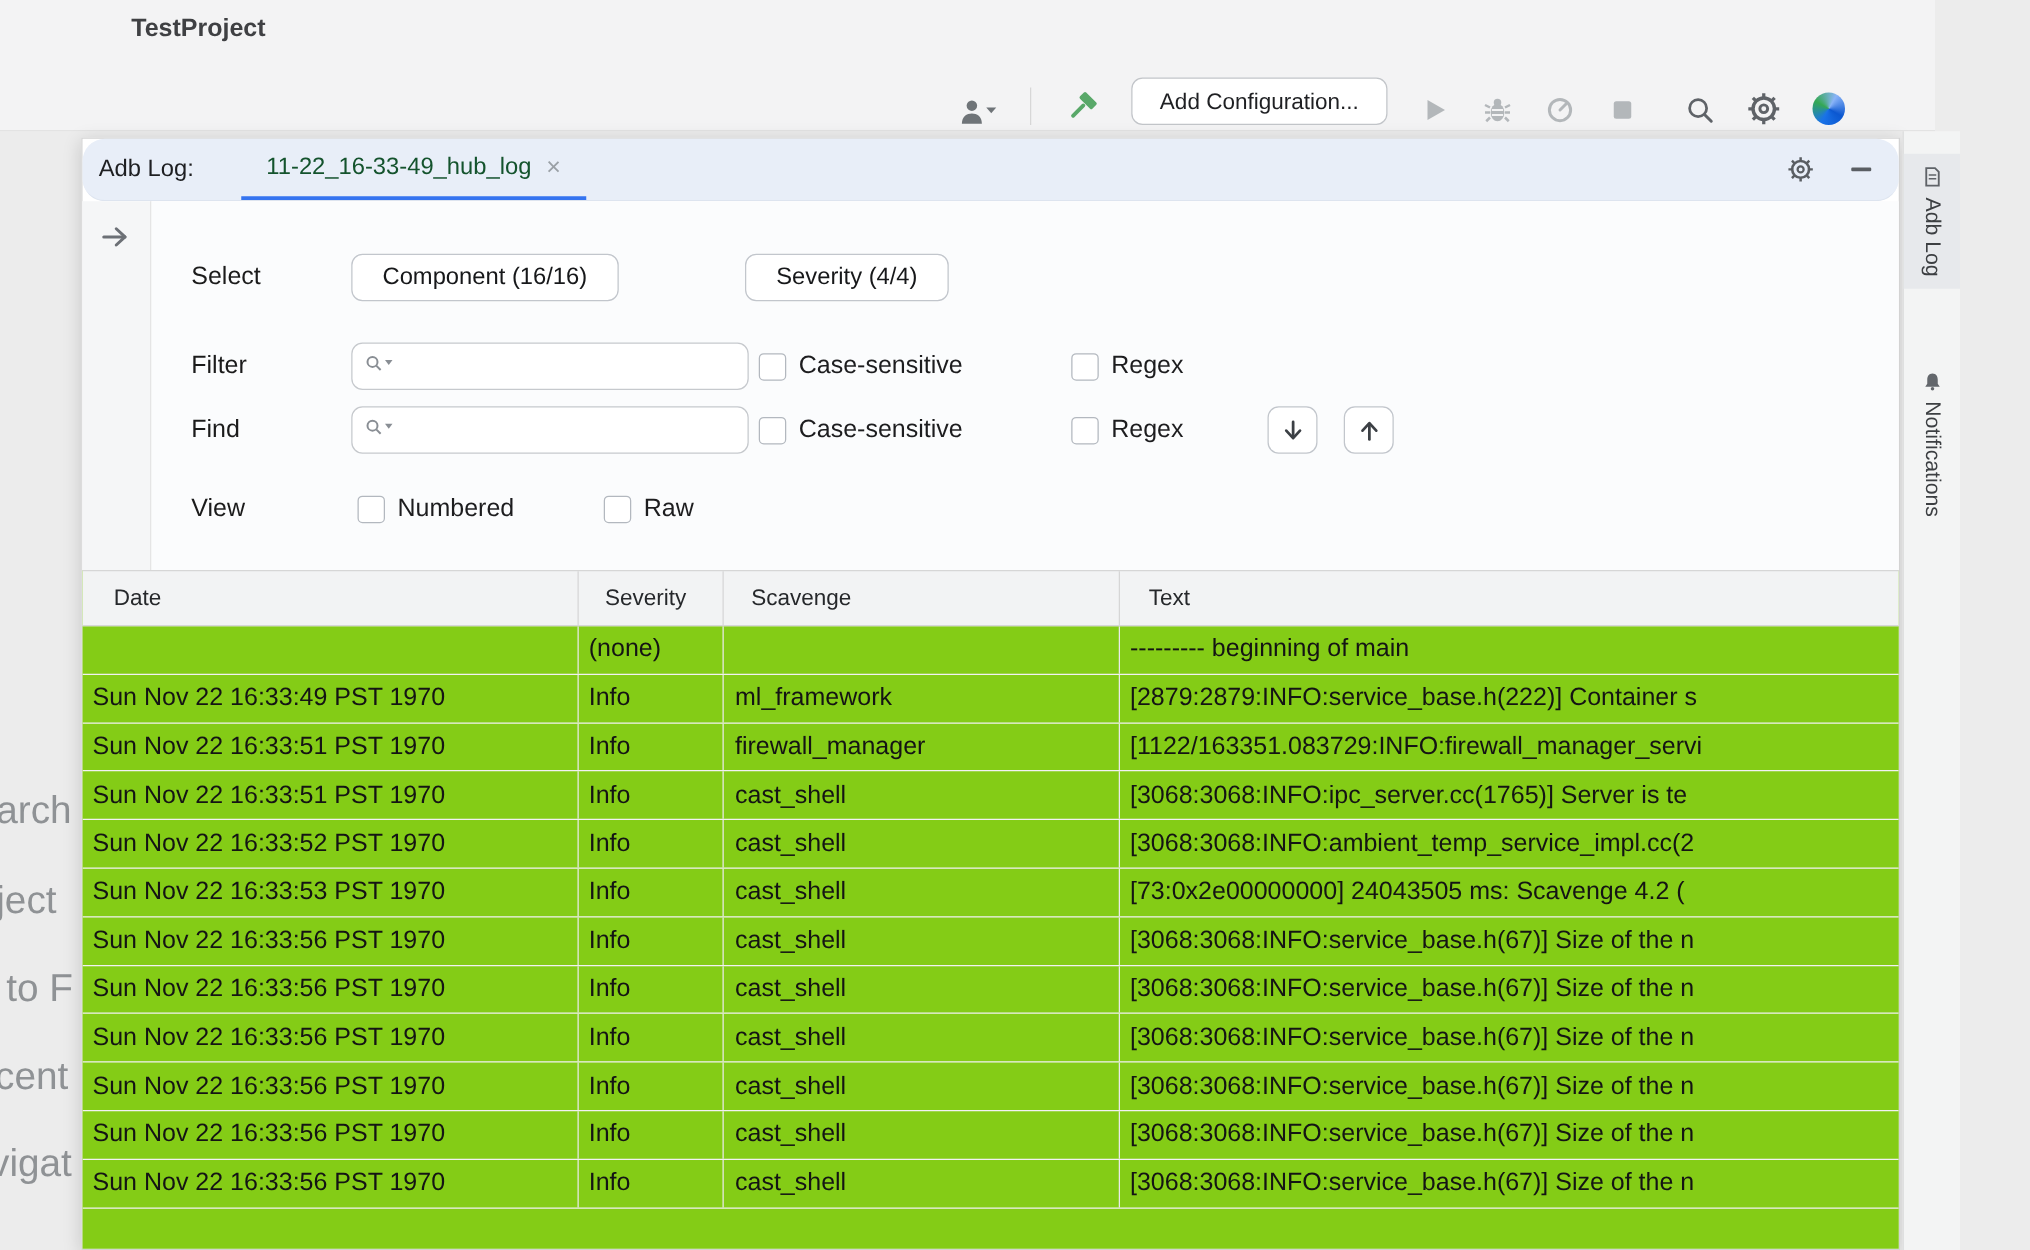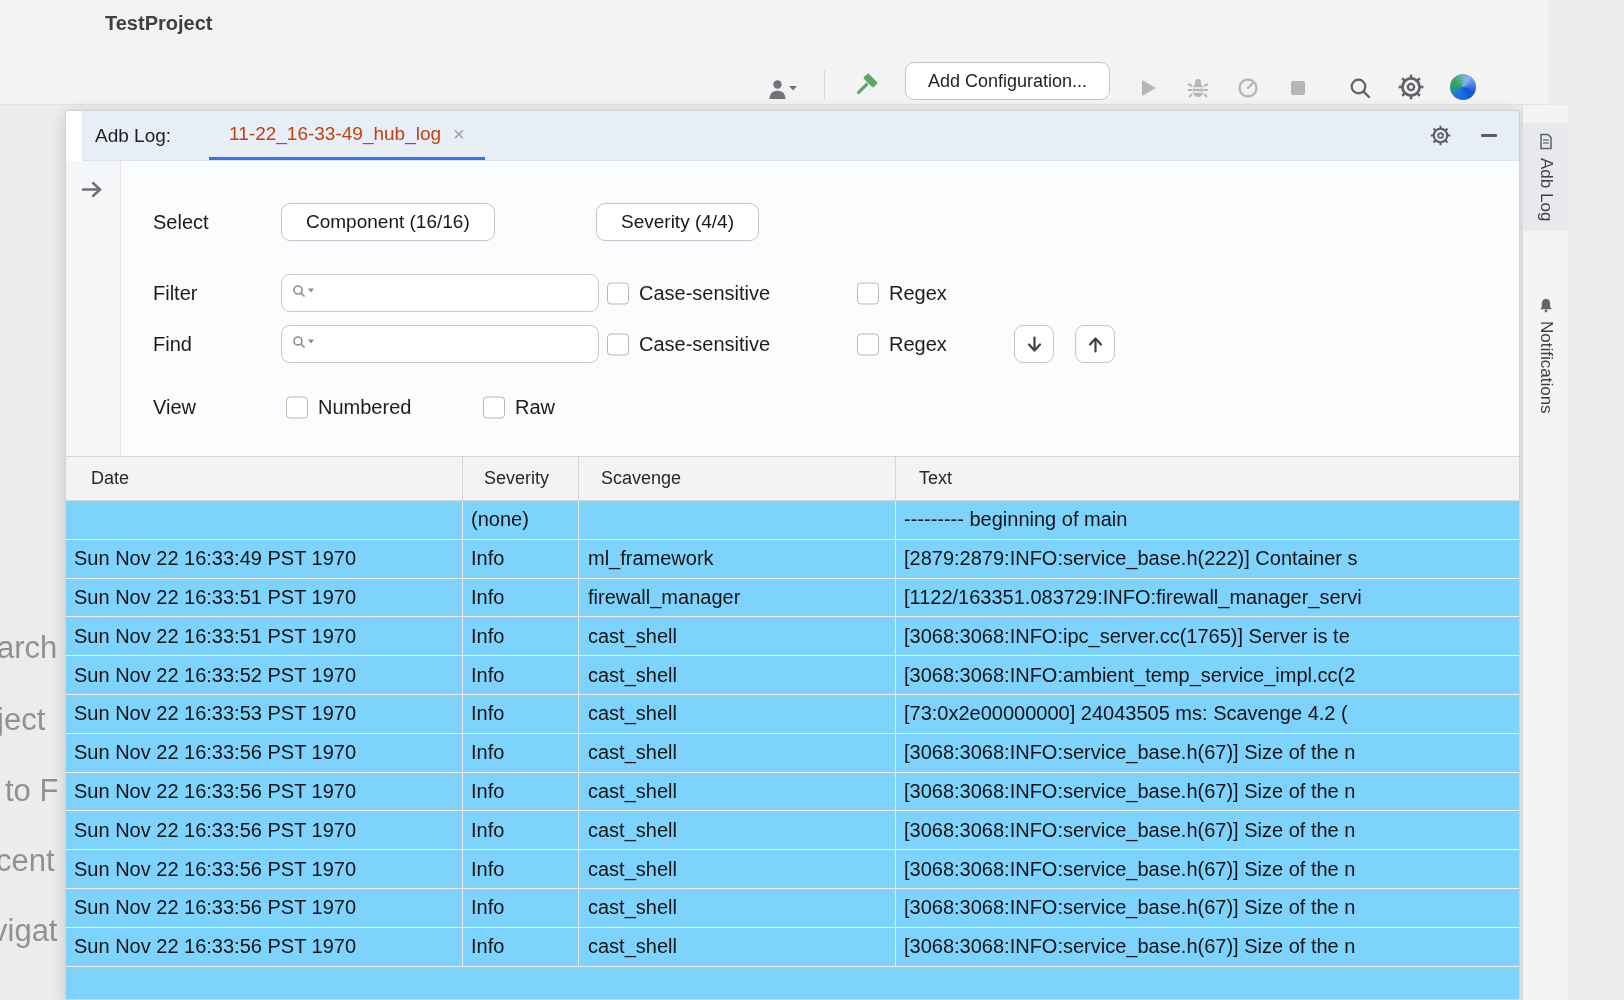--- a/index.html
+++ b/index.html
@@ -28,27 +28,27 @@
   .frag-0 { top:525px; left:-3px; }
   .frag-1 { top:597px; left:-3px; }
   .frag-2 { top:668px; left:5px; }
   .frag-3 { top:738px; left:-4px; }
   .frag-4 { top:808px; left:-8px; }
 
   
   .toolwindow { position:absolute; left:65px; top:110px; width:1455px; height:890px;
     background:#fff; border:1px solid #d3d3d3; box-shadow:0 3px 14px rgba(0,0,0,.16); }
 
-  .tw-header { position:absolute; left:16px; top:0; right:0; height:50px;
+  .tw-header { position:absolute; left:0; top:0; right:0; height:50px;
     background:#e8eef8; border-bottom:1px solid #dde4ef;
-    display:flex; align-items:stretch; }
+    display:flex; align-items:stretch;border-radius:18px; }
   .tw-title { align-self:center; margin-left:13px; font-size:19px; color:#1e1f22; }
   .tab { display:flex; align-items:center; margin-left:38px; padding:0 20px;
     border-bottom:3px solid #3574f0; cursor:default; }
-  .tab-label { font-size:19px; color:#c2410c; }
+  .tab-label { font-size:19px; color:#14532d; }
   .tab-close { margin-left:12px; font-size:20px; color:#9aa0a6; line-height:1; }
   .tw-actions { margin-left:auto; align-self:center; display:flex; align-items:center;
     gap:30px; padding-right:22px; }
   .minus-bar { width:16px; height:3px; background:#5a5e63; border-radius:1px; }
 
   
   .filter-zone { position:absolute; left:0; top:50px; right:0; height:295px;
     background:#fbfcfd; }
   .gutter { position:absolute; left:0; top:0; width:55px; height:100%;
     background:#f5f6f7; border-right:1px solid #e5e5e5; }
@@ -73,21 +73,21 @@
   .chk-box { width:22px; height:22px; border:1.5px solid #b3b8bf; border-radius:4px;
     background:#fff; flex:0 0 auto; }
   .chk-text { font-size:20px; color:#1d1d1f; white-space:nowrap; }
   .chk-case { left:486px;text-align:right; } .chk-regex { left:736px; }
   .row-view .chk-numbered { left:165px; } .row-view .chk-raw { left:362px; }
   .nav-btn { width:40px; height:38px; border:1.5px solid #c2c6cc; border-radius:9px;
     background:#fff; display:flex; align-items:center; justify-content:center; }
   .nav-down { left:893px; } .nav-up { left:954px; }
 
   
-  .log-table { position:absolute; left:0; top:345px; right:0; bottom:0; background:#7dd3fc; }
+  .log-table { position:absolute; left:0; top:345px; right:0; bottom:0; background:#84cc16; }
   .thead { position:absolute; left:0; top:0; right:0; height:45px; background:#f2f3f4;
     border-top:1px solid #d6d6d6; border-bottom:1px solid #d6d6d6; display:flex; }
   .hcell { display:flex; align-items:center; font-size:18px; color:#26282b;
     border-right:1px solid #d6d6d6; }
   .hcell:last-child { border-right:none; }
   .tbody { position:absolute; left:0; top:45px; right:0; bottom:0; overflow:hidden; }
   .trow { display:flex; height:38.8px; border-bottom:1px solid #f1f1f1; }
   .tcell { display:flex; align-items:center; font-size:20px; color:#141414;
     border-right:1px solid #e9e9e9; overflow:hidden; white-space:nowrap; }
   .tcell:last-child { border-right:none; }

